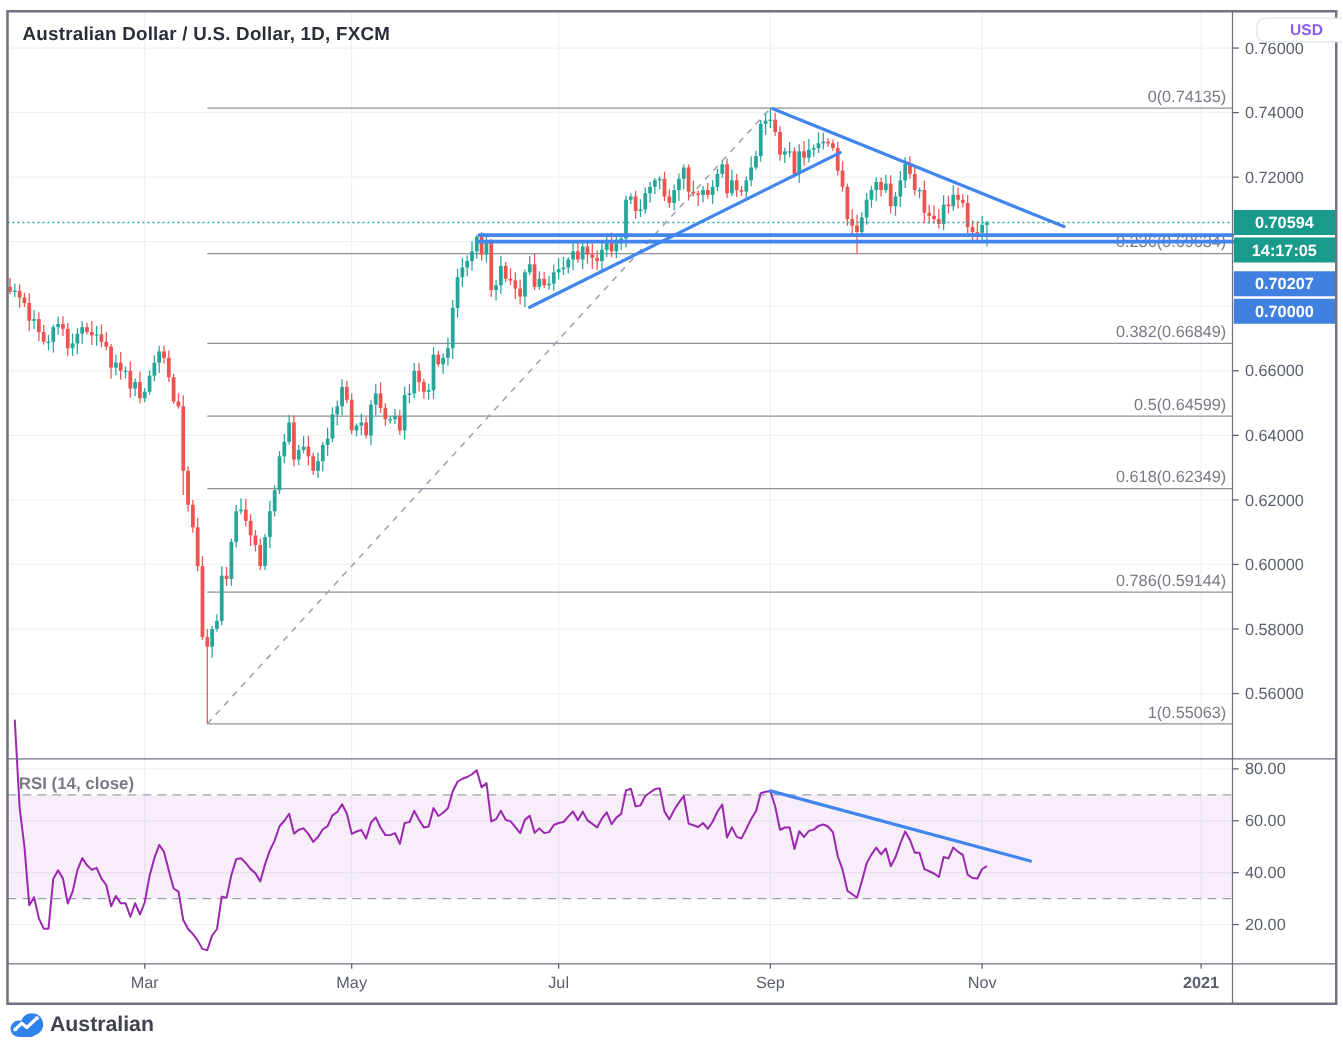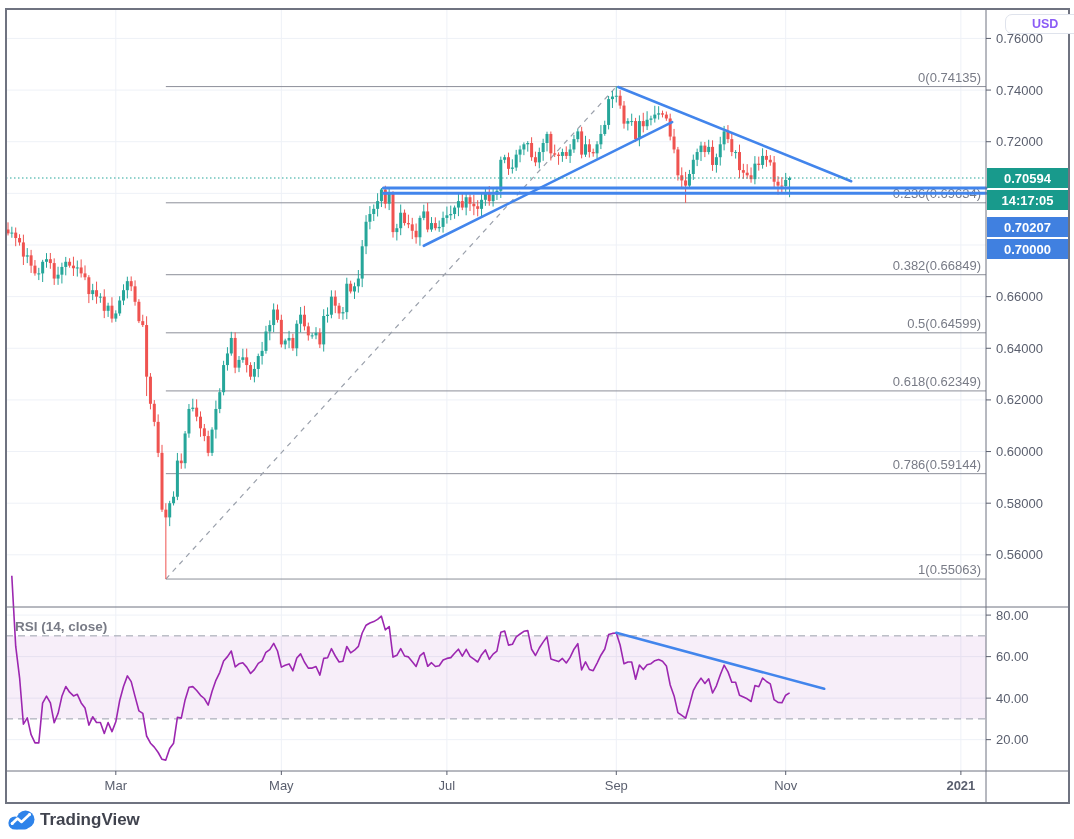--- a/index.html
+++ b/index.html
@@ -516,26 +516,27 @@
       <text x="960.875" y="790" font-size="13" fill="#5a5f6e" text-anchor="middle" font-weight="bold">2021</text>
       <rect x="987" y="168" width="81" height="20" fill="#189a8c"></rect>
       <text x="1027.5" y="182.5" font-size="13" fill="#ffffff" text-anchor="middle" font-weight="bold">0.70594</text>
       <rect x="987" y="190" width="81" height="20" fill="#189a8c"></rect>
       <text x="1027.5" y="204.5" font-size="13" fill="#ffffff" text-anchor="middle" font-weight="bold">14:17:05</text>
       <rect x="987" y="217" width="81" height="20" fill="#4080e0"></rect>
       <text x="1027.5" y="231.5" font-size="13" fill="#ffffff" text-anchor="middle" font-weight="bold">0.70207</text>
       <rect x="987" y="239" width="81" height="20" fill="#4080e0"></rect>
       <text x="1027.5" y="253.5" font-size="13" fill="#ffffff" text-anchor="middle" font-weight="bold">0.70000</text>
     </svg>
+  <div class="title">Australian Dollar / U.S. Dollar, 1D, FXCM</div>
   <div class="usd-btn">USD</div>
   <div class="rsi-label">RSI (14, close)</div>
   <div class="tv-logo">
     <svg width="27" height="24" viewBox="0 0 27 24">
       <circle cx="7" cy="15" r="6.6" fill="#2e83ea"></circle>
       <circle cx="17.5" cy="11.5" r="9" fill="#2e83ea"></circle>
       <rect x="5" y="12" width="16" height="9.5" rx="4.5" fill="#2e83ea"></rect>
       <polyline points="4.2,15.5 9.5,10.5 13.5,14 21.5,6.5" fill="none" stroke="#ffffff" stroke-width="2.6" stroke-linecap="round" stroke-linejoin="round"></polyline>
       <circle cx="4.2" cy="15.5" r="1.5" fill="#ffffff"></circle>
       <circle cx="21.5" cy="6.5" r="1.5" fill="#ffffff"></circle>
     </svg>
-    <span>TradingView</span>
+    <span>Australian</span>
   </div>
 </div>
 
 </body></html>

